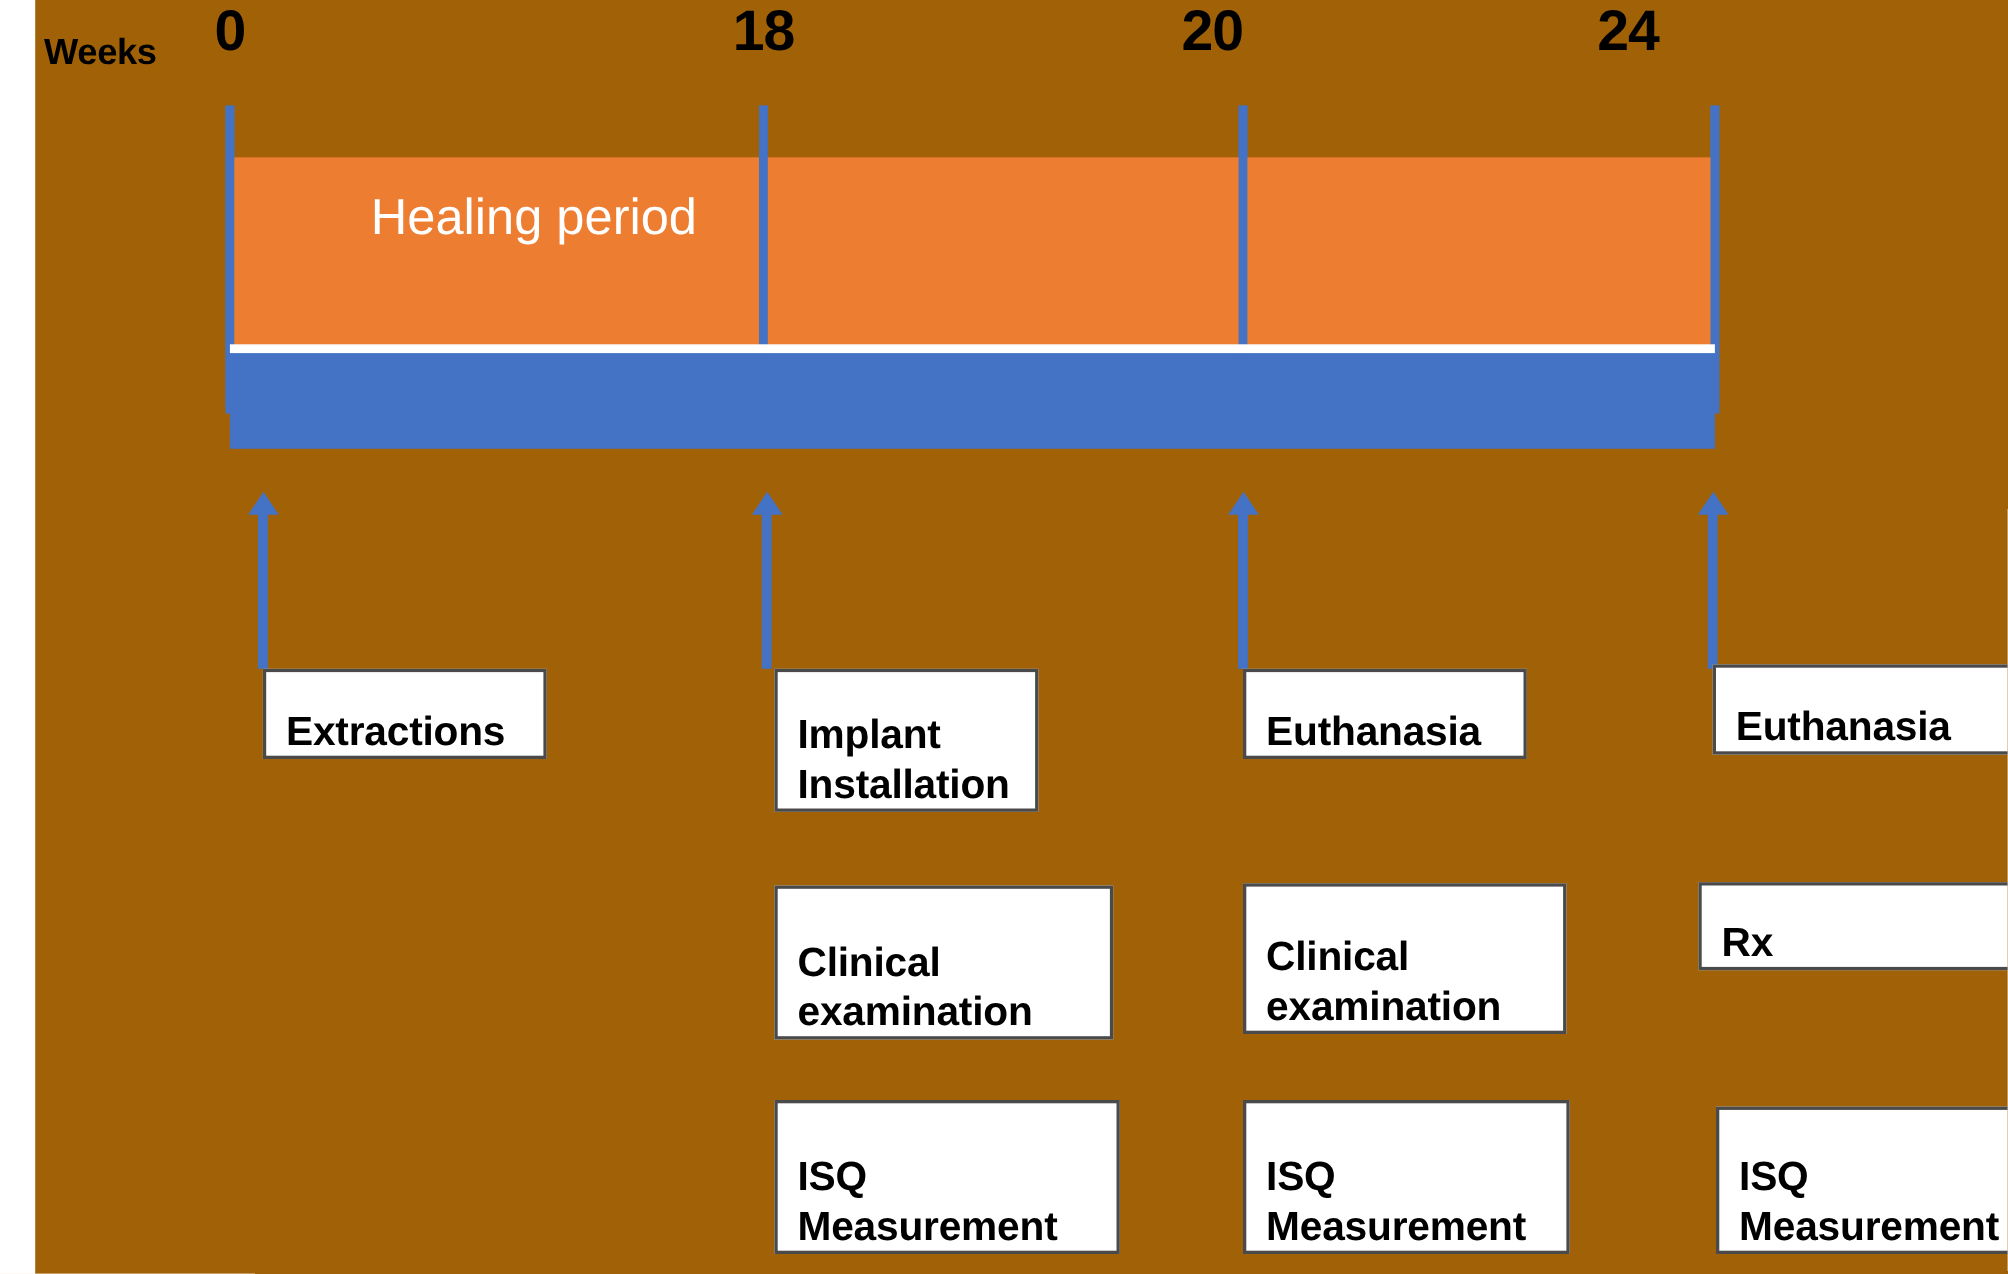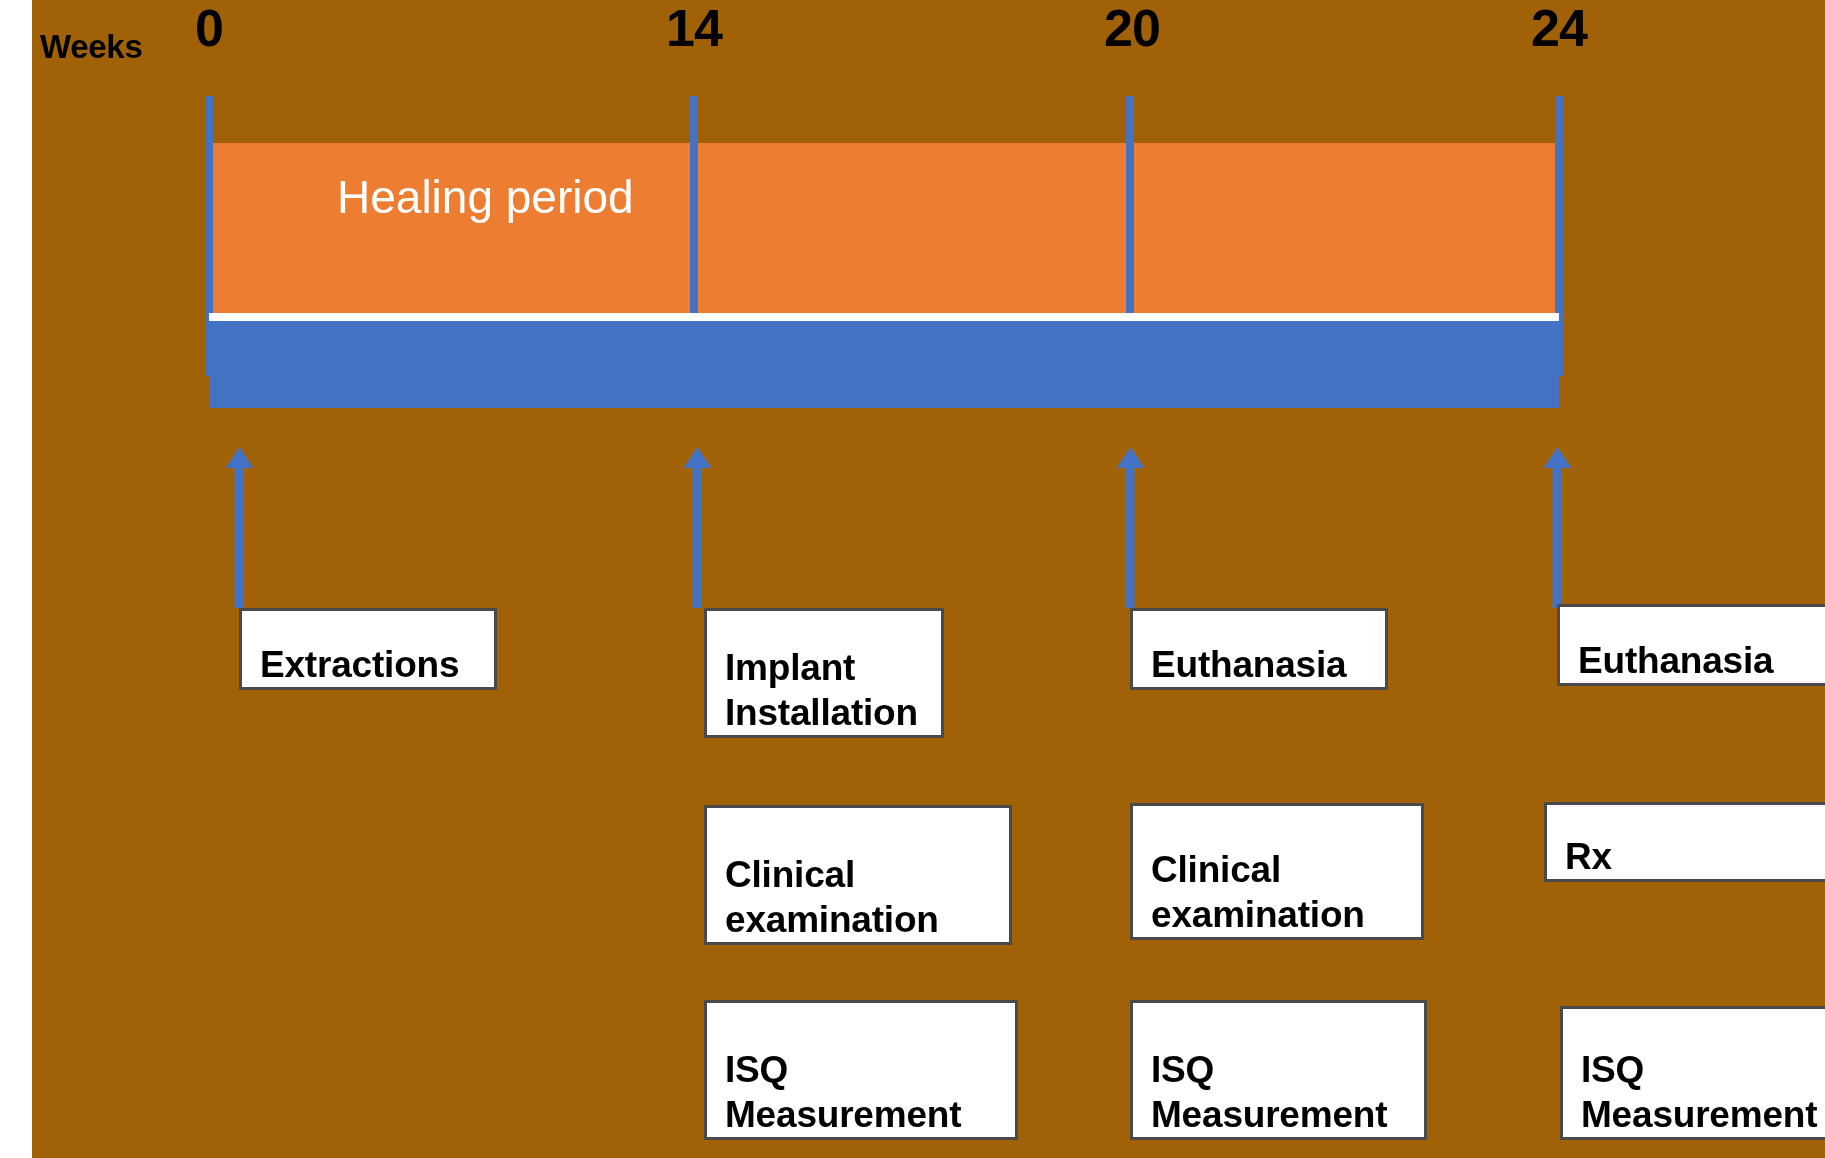--- a/index.html
+++ b/index.html
@@ -109,23 +109,23 @@
   }
 </style>
 </head>
 <body>
 
 <div id="canvas">
 
   <div class="weeks-label">Weeks</div>
 
   <div class="week-number" style="left:177px;">0</div>
-  <div class="week-number" style="left:662px;">14</div>
-  <div class="week-number" style="left:1100px;">20</div>
-  <div class="week-number" style="left:1527px;text-align:right;">24</div>
+  <div class="week-number" style="left:662px;">18</div>
+  <div class="week-number" style="left:1070px;">20</div>
+  <div class="week-number" style="left:1448px;text-align:right;">24</div>
 
   <div class="tick-mark" style="left:177px;  top:96px;  height:274px;"></div>
   <div class="tick-mark" style="left:662px;  top:96px;  height:274px;"></div>
   <div class="tick-mark" style="left:1098px; top:96px;  height:274px;"></div>
   <div class="tick-mark" style="left:1527px; top:96px;  height:274px;"></div>
 
   <div class="bar-orange" style="left:177px; top:143px; width:1350px; height:172px;"></div>
   <div class="healing-text" style="left:305px; top:170px;">Healing period</div>
 
   <div class="bar-blue" style="left:177px; top:320px; width:1350px; height:88px;"></div>

